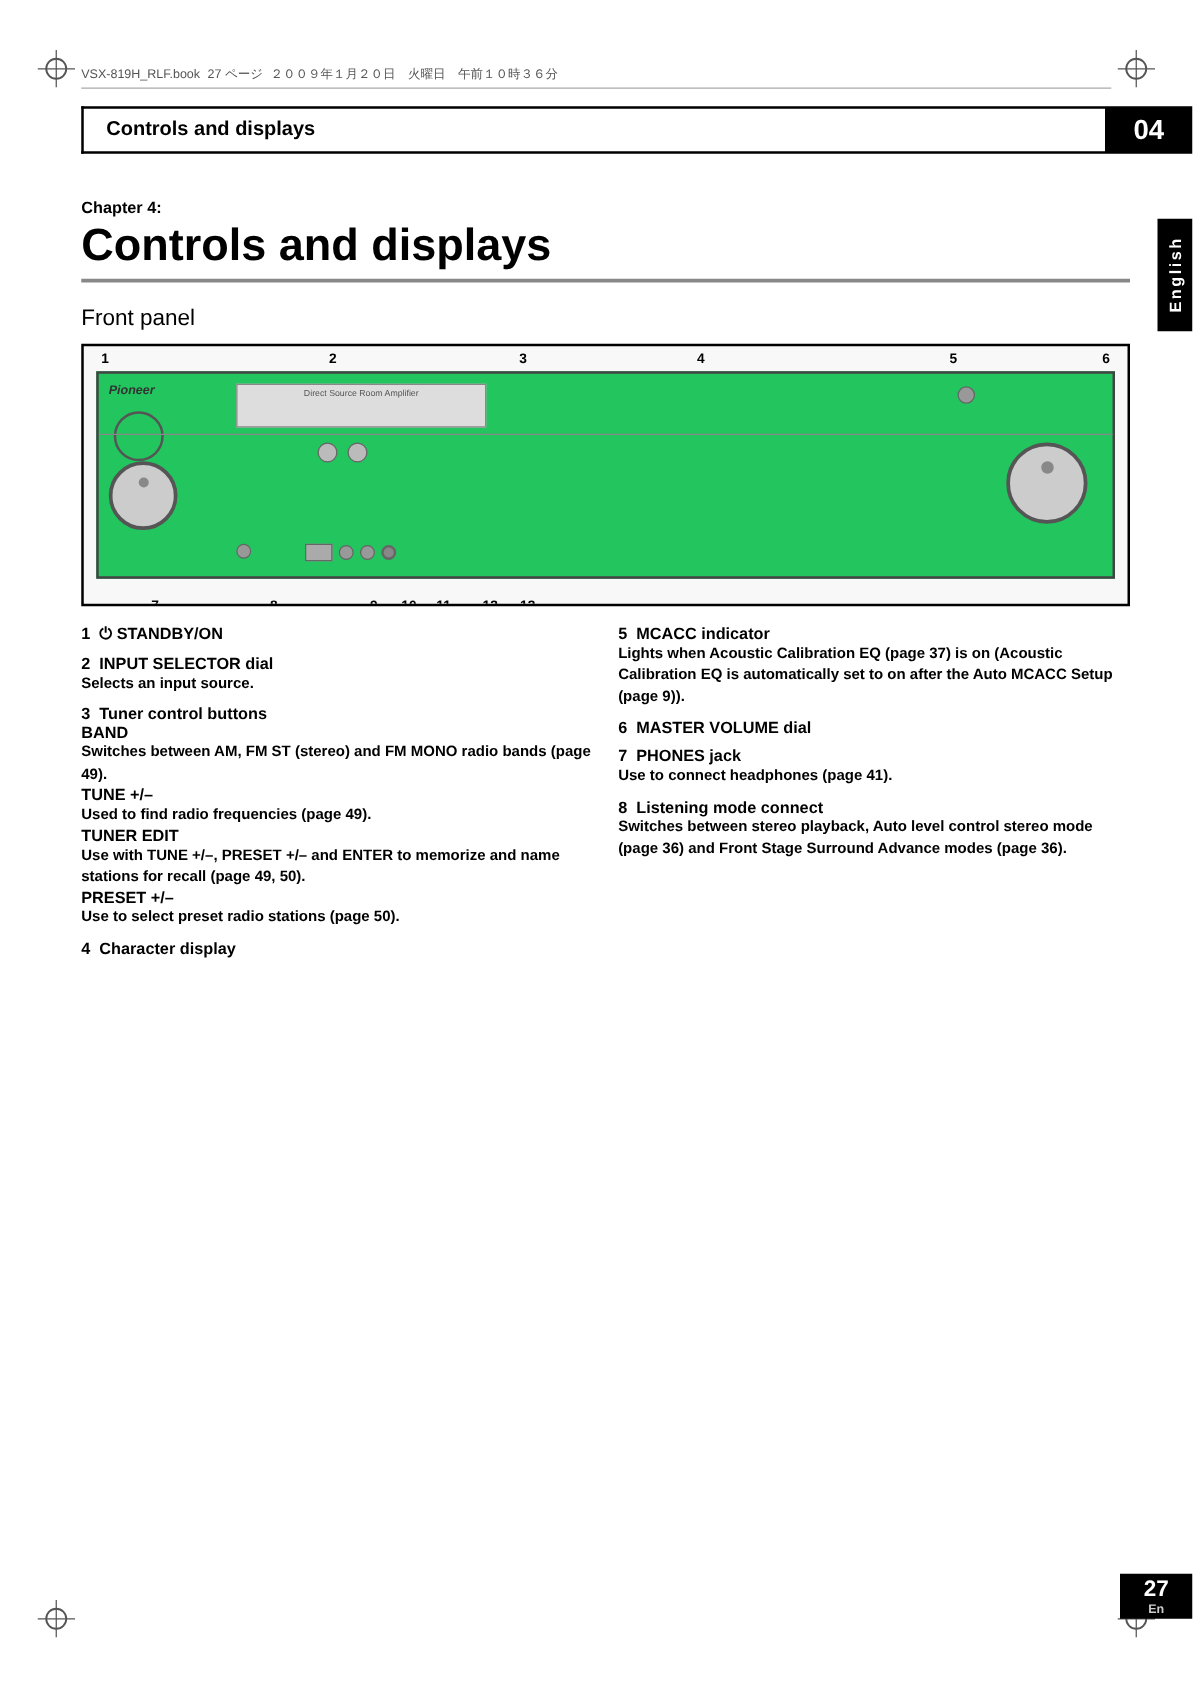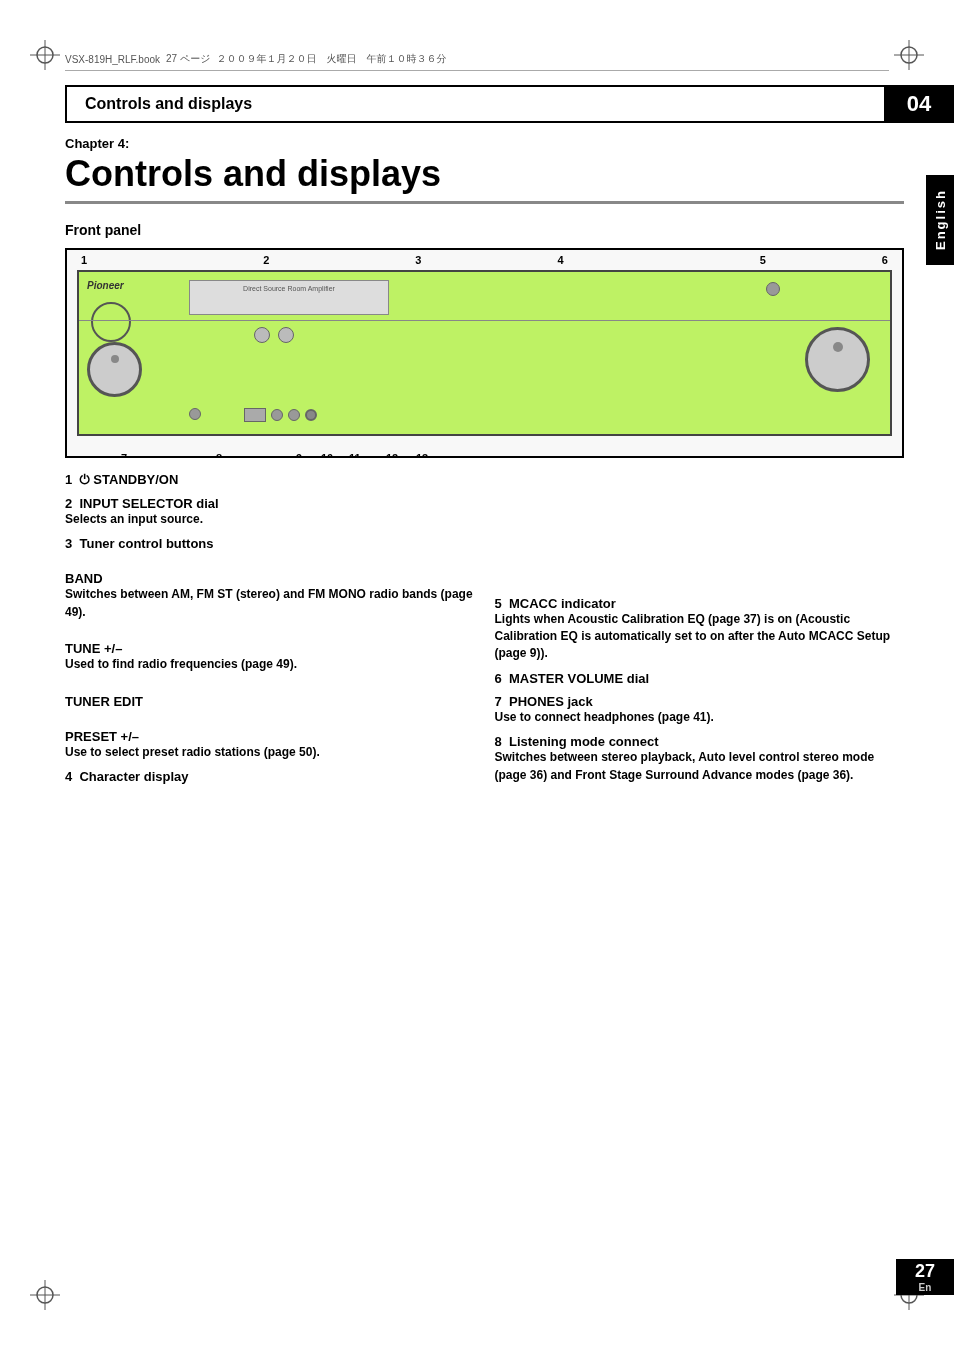--- a/index.html
+++ b/index.html
@@ -89,21 +89,21 @@
       justify-content: center;
       writing-mode: vertical-rl;
       text-orientation: mixed;
       transform: rotate(180deg);
       letter-spacing: 2px;
     }
 
     
     .main-content {
       position: absolute;
-      top: 126px;
+      top: 148px;
       left: 65px;
       right: 50px;
     }
 
     
     .chapter-label {
       font-size: 13px;
       font-weight: bold;
       margin-bottom: 2px;
       margin-top: 10px;
@@ -111,42 +111,42 @@
     .chapter-title {
       font-size: 36px;
       font-weight: bold;
       margin-bottom: 18px;
       border-bottom: 3px solid #888;
       padding-bottom: 6px;
     }
 
     
     .section-heading {
-      font-size: 14px;
-      font-weight: bold;
+      font-size: 18px;
+      font-weight: normal;
       margin-bottom: 10px;
     }
 
     
     .panel-diagram {
       border: 2px solid #000;
       margin-bottom: 14px;
       position: relative;
       height: 210px;
       background: #f8f8f8;
       overflow: hidden;
     }
     .panel-inner {
       position: absolute;
       top: 20px;
       bottom: 20px;
       left: 10px;
       right: 10px;
       border: 2px solid #444;
-      background: #bef264;
+      background: #22c55e;
     }
     
     .pioneer-logo {
       position: absolute;
       top: 8px;
       left: 8px;
       font-size: 10px;
       font-style: italic;
       font-weight: bold;
       color: #333;
@@ -191,21 +191,20 @@
       height: 65px;
       border: 3px solid #555;
       border-radius: 50%;
       background: #ccc;
     }
 
     
     .desc-columns {
       display: flex;
       gap: 20px;
-      align-items: flex-end;
     }
     .desc-col-left {
       flex: 1;
     }
     .desc-col-right {
       flex: 1;
     }
 
     
     .desc-item {
@@ -215,21 +214,21 @@
       font-weight: bold;
       display: inline;
     }
     .desc-title {
       font-weight: bold;
       display: inline;
     }
     .desc-subtitle {
       font-weight: bold;
       display: block;
-      margin-top: 20px;
+      margin-top: 0;
     }
     .desc-text {
       display: block;
       font-size: 12px;
       line-height: 1.45;
       font-weight: bold;
     }
 
     
     .page-num-box {
@@ -385,20 +384,21 @@
         <span class="desc-text">Selects an input source.</span>
       </div>
 
       <div class="desc-item">
         <span class="desc-num">3 &nbsp;</span><span class="desc-title">Tuner control buttons</span>
         <span class="desc-subtitle">BAND</span>
         <span class="desc-text">Switches between AM, FM ST (stereo) and FM MONO radio bands (page 49).</span>
         <span class="desc-subtitle">TUNE +/–</span>
         <span class="desc-text">Used to find radio frequencies (page 49).</span>
         <span class="desc-subtitle">TUNER EDIT</span>
+        <span class="desc-text">Use with <strong>TUNE +/–</strong>, <strong>PRESET +/–</strong>  and <strong>ENTER</strong> to memorize and name stations for recall  (page 49, 50).</span>
         <span class="desc-subtitle">PRESET +/–</span>
         <span class="desc-text">Use to select preset radio stations (page 50).</span>
       </div>
 
       <div class="desc-item">
         <span class="desc-num">4 &nbsp;</span><span class="desc-title">Character display</span>
       </div>
 
     </div>
 

